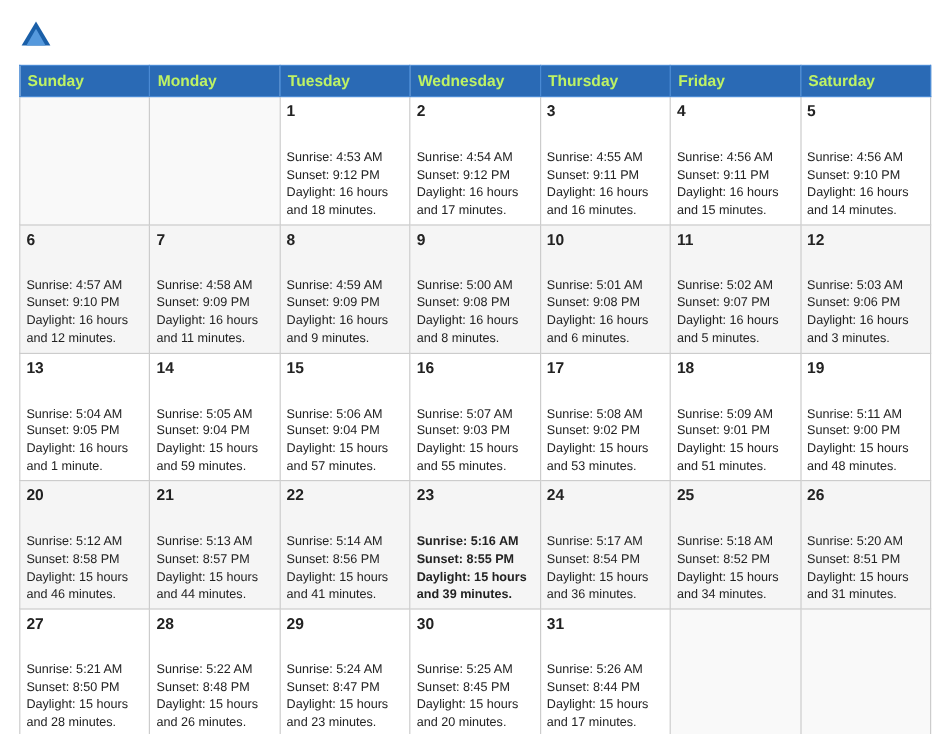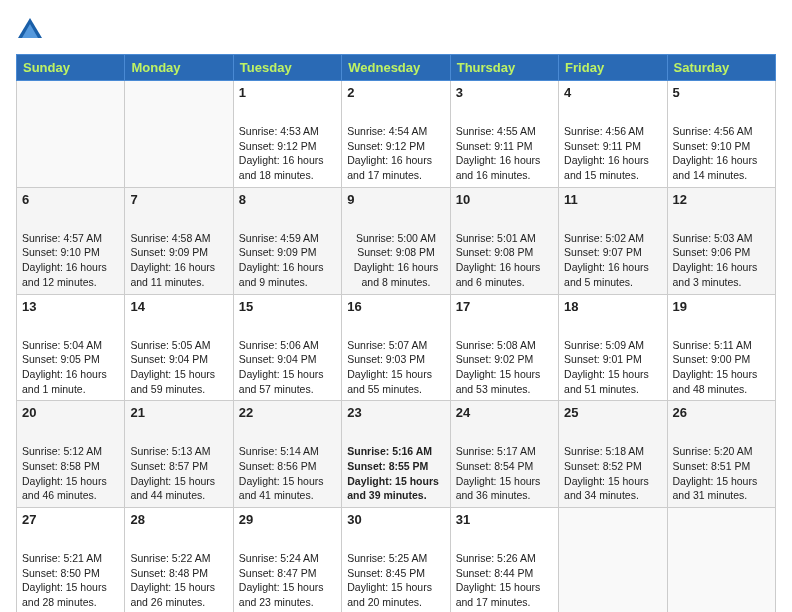--- a/index.html
+++ b/index.html
@@ -175,21 +175,21 @@
 Daylight: 16 hours and 11 minutes.</div>
         </td>
         <td>
           <span class="day-num">8</span>
           <div class="day-info" style="white-space: pre-line;">Sunrise: 4:59 AM
 Sunset: 9:09 PM
 Daylight: 16 hours and 9 minutes.</div>
         </td>
         <td>
           <span class="day-num">9</span>
-          <div class="day-info" style="white-space: pre-line; text-align: center;">Sunrise: 5:00 AM
+          <div class="day-info" style="white-space: pre-line;">Sunrise: 5:00 AM
 Sunset: 9:08 PM
 Daylight: 16 hours and 8 minutes.</div>
         </td>
         <td>
           <span class="day-num">10</span>
           <div class="day-info" style="white-space: pre-line;">Sunrise: 5:01 AM
 Sunset: 9:08 PM
 Daylight: 16 hours and 6 minutes.</div>
         </td>
         <td>

